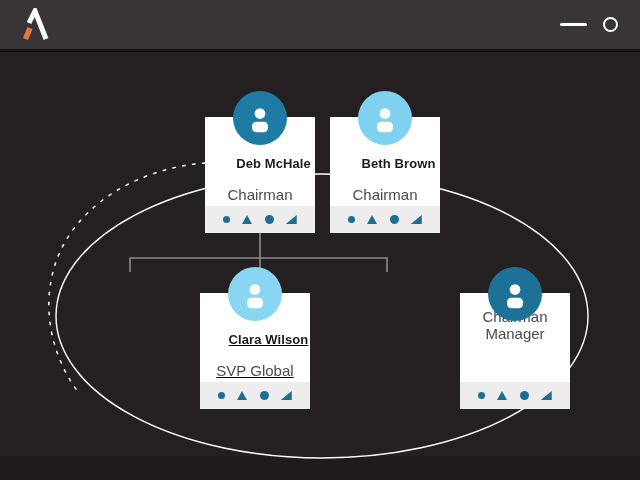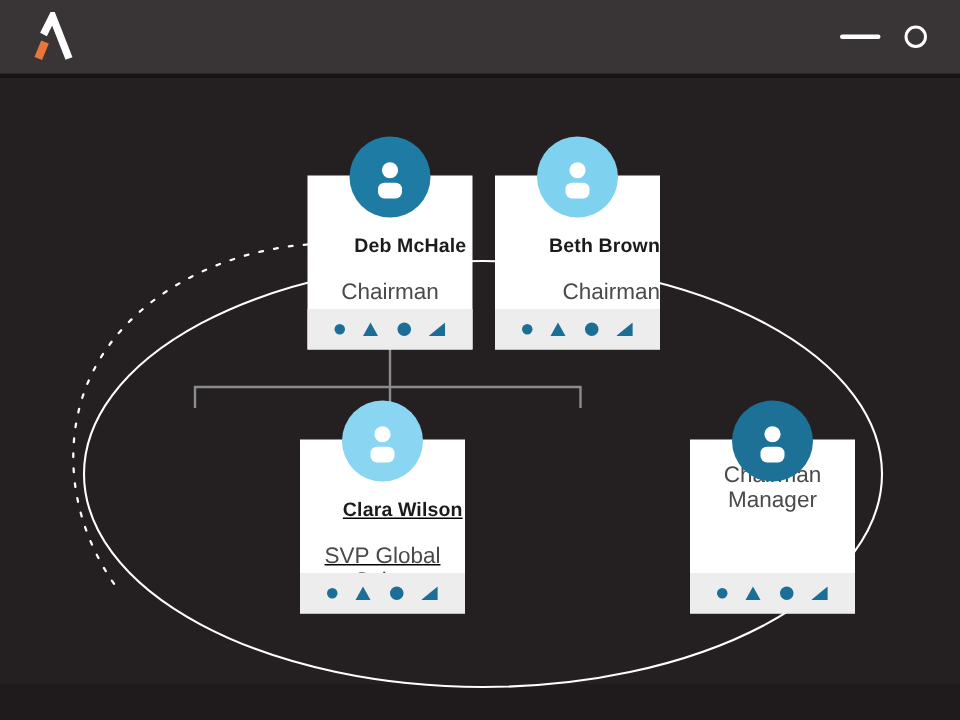--- a/index.html
+++ b/index.html
@@ -37,21 +37,21 @@
   .ic-tri { width:0; height:0; border-left:5.5px solid transparent;
             border-right:5.5px solid transparent; border-bottom:9px solid #1c6e96; }
   .ic-corner { width:11px; height:9px; background:#1c6e96;
                clip-path:polygon(100% 0, 100% 100%, 0 100%); }
 
   .bottom-bar { position:absolute; bottom:0; left:0; width:640px; height:24px;
                 background:#1f1b1c; z-index:0; }
 
   
   .pos-deb     { left:205px; top:117px; }
-  .pos-beth    { left:330px; top:117px;text-align:right; }
+  .pos-beth    { left:330px; top:117px; }
   .pos-patti   { left:72px;  top:293px; }
   .pos-clara   { left:200px; top:293px;text-decoration:underline; }
   .pos-mitch   { left:330px; top:293px; }
   .pos-charles { left:460px; top:293px; }
 </style>
 </head>
 <body>
 
 <div class="stage">
 

